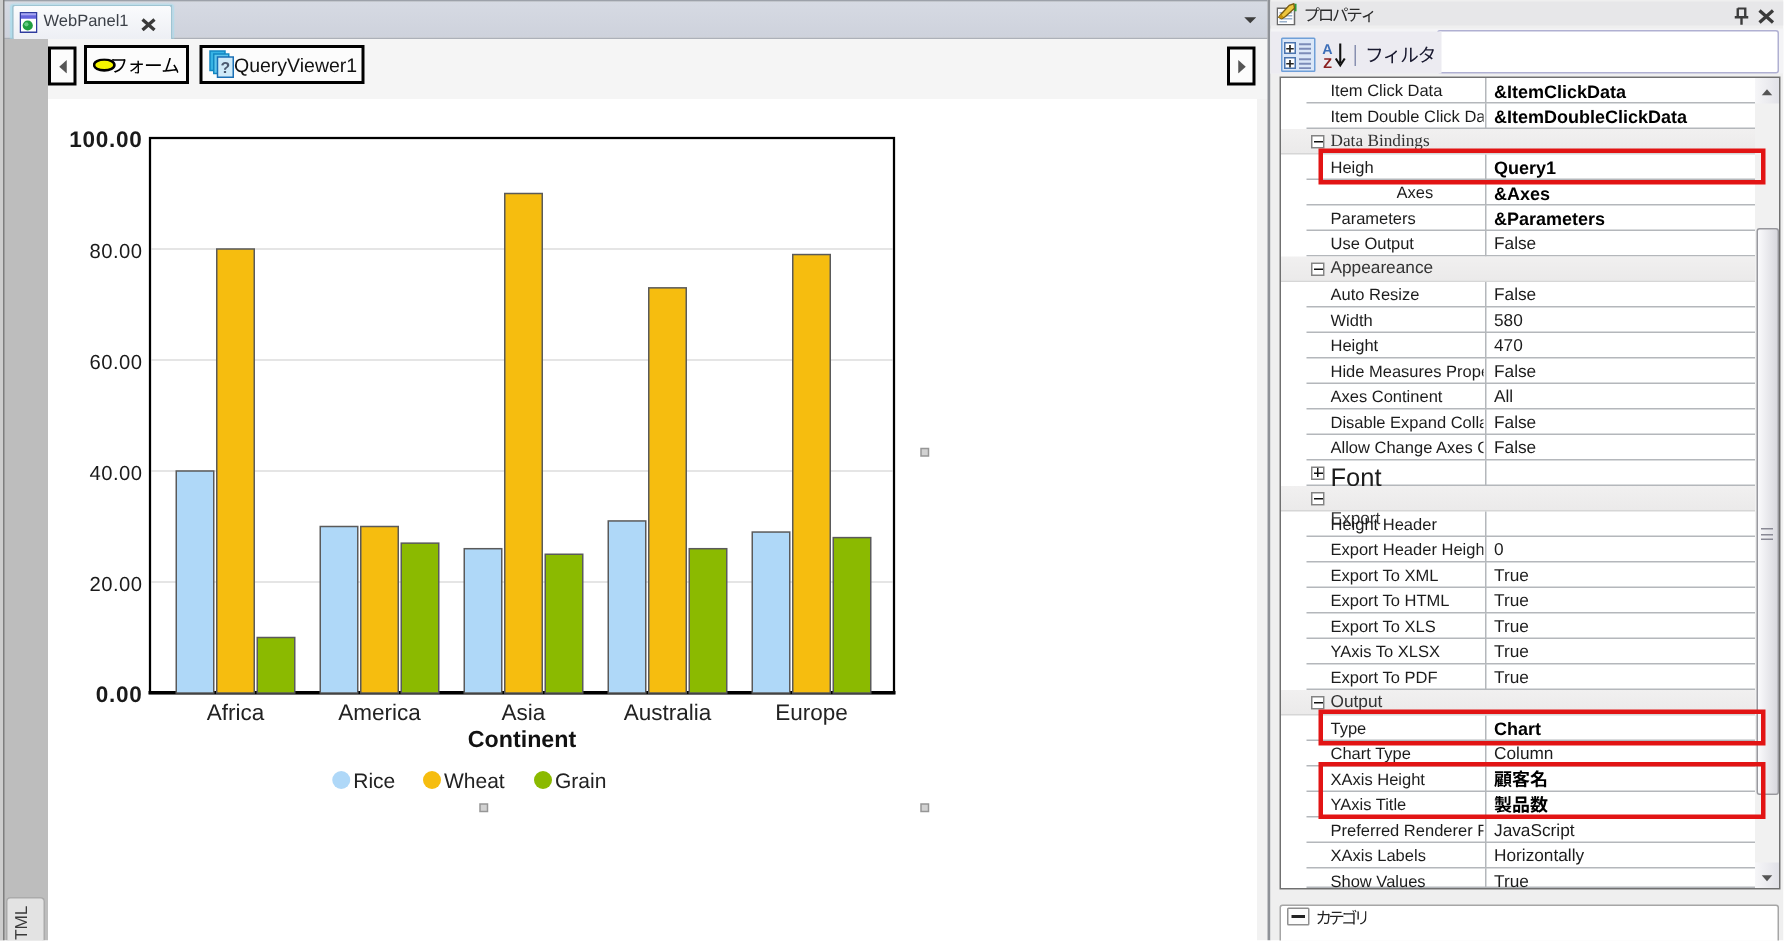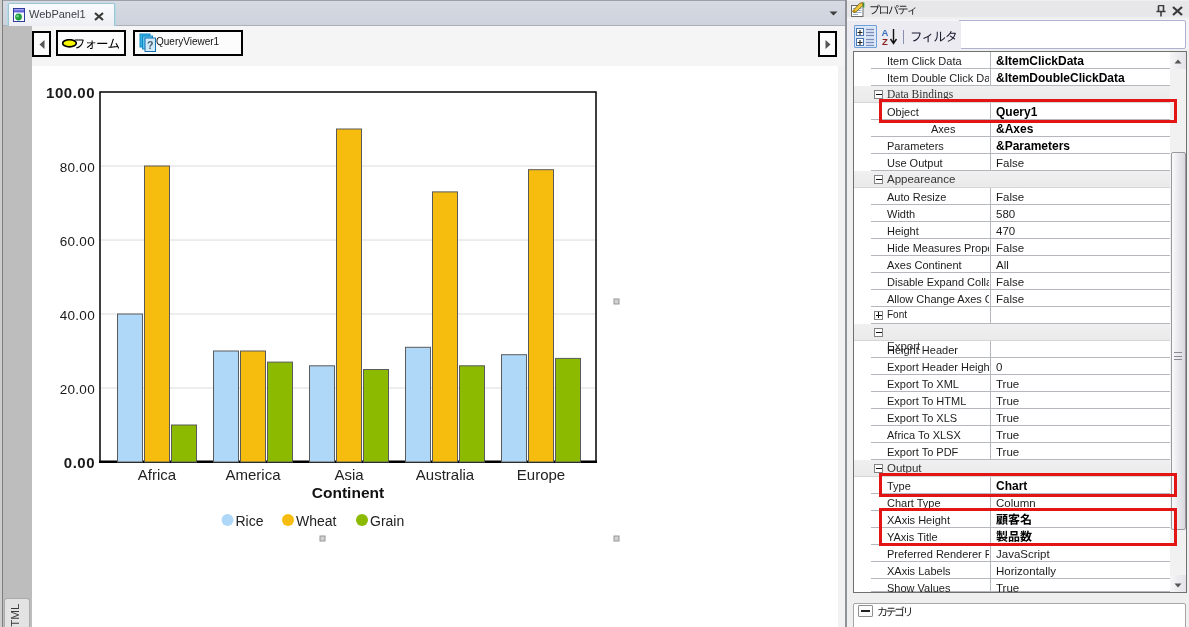--- a/index.html
+++ b/index.html
@@ -51,21 +51,21 @@
       </g>
     </svg>
   </div>
 <div class="ab" style="left:133px;top:30px;width:110px;height:26px;background:#fcfcfc;border:2px solid #000;box-sizing:border-box;"></div>
 <svg class="ab" style="left:139px;top:33px" width="18" height="19">
 <rect x="1" y="1" width="10" height="13" fill="#36b3e4" stroke="#1287c2"></rect>
 <rect x="3.5" y="3" width="10" height="13" fill="#5fc6ec" stroke="#1287c2"></rect>
 <rect x="6" y="5" width="10.5" height="13.5" fill="#cfeaf8" stroke="#1a6fb5"></rect>
 <text x="11.2" y="15.5" font-size="10.5" font-weight="bold" fill="#4a5a70" text-anchor="middle" font-family="Liberation Sans">?</text>
 </svg>
-<div class="ab" style="left:156px;top:36px;font-size:10px;color:#111;">QueryViewer1</div>
+<div class="ab" style="left:156px;top:36px;font-size:13px;color:#111;">QueryViewer1</div>
 <div class="ab" style="left:818px;top:31px;width:19px;height:26px;background:#fcfcfc;border:2px solid #000;box-sizing:border-box;"></div>
 <svg class="ab" style="left:825px;top:40px" width="6" height="9">
 <path d="M0.5 0 L0.5 9 L5.5 4.5 Z" fill="#555"></path>
   </svg>
 <svg class="ab" style="left:0;top:0" width="845" height="627" font-family="Liberation Sans">
 <line x1="101" y1="388.0" x2="595" y2="388.0" stroke="#dcdcdc" stroke-width="1"></line>
     <line x1="101" y1="314.0" x2="595" y2="314.0" stroke="#dcdcdc" stroke-width="1"></line>
     <line x1="101" y1="240.0" x2="595" y2="240.0" stroke="#dcdcdc" stroke-width="1"></line>
     <line x1="101" y1="166.0" x2="595" y2="166.0" stroke="#dcdcdc" stroke-width="1"></line>
 <rect x="100" y="92" width="496" height="370" fill="none" stroke="#000" stroke-width="1.5"></rect>
@@ -179,21 +179,21 @@
 <div class="ab" style="left:871px;top:69px;width:299px;height:17px;border-bottom:1px solid #b4b7bb;box-sizing:border-box;"></div>
 <div class="ab" style="left:990px;top:69px;width:1px;height:17px;background:#b4b7bb;"></div>
 <div class="ab" style="left:887px;top:72px;width:102px;font-size:11px;color:#1c1c1c;white-space:nowrap;overflow:hidden;">Item Double Click Dat</div>
 <div class="ab" style="left:996px;top:70.5px;font-size:12px;font-weight:bold;color:#000;white-space:nowrap;">&amp;ItemDoubleClickData</div>
 <div class="ab" style="left:854px;top:86px;width:316px;height:17px;background:linear-gradient(#f1f0f0,#ebeaea);border-bottom:1px solid #d6d6d6;box-sizing:border-box;"></div>
 <div class="ab" style="left:874px;top:90px;width:9px;height:9px;background:#fff;border:1px solid #838383;box-sizing:border-box;"></div>
 <div class="ab" style="left:875.5px;top:94px;width:6px;height:1px;background:#111;"></div>
 <div class="ab" style="left:887px;top:88px;font-size:11.5px;color:#333;white-space:nowrap;font-family:Liberation Serif, serif;">Data Bindings</div>
 <div class="ab" style="left:871px;top:103px;width:299px;height:17px;border-bottom:1px solid #b4b7bb;box-sizing:border-box;"></div>
 <div class="ab" style="left:990px;top:103px;width:1px;height:17px;background:#b4b7bb;"></div>
-<div class="ab" style="left:887px;top:106px;width:102px;font-size:11px;color:#1c1c1c;white-space:nowrap;overflow:hidden;">Object</div>
+<div class="ab" style="left:887px;top:106px;width:102px;font-size:11px;color:#1c1c1c;white-space:nowrap;overflow:hidden;">Heigh</div>
 <div class="ab" style="left:996px;top:104.5px;font-size:12px;font-weight:bold;color:#000;white-space:nowrap;">Query1</div>
 <div class="ab" style="left:871px;top:120px;width:299px;height:17px;border-bottom:1px solid #b4b7bb;box-sizing:border-box;"></div>
 <div class="ab" style="left:990px;top:120px;width:1px;height:17px;background:#b4b7bb;"></div>
 <div class="ab" style="left:931px;top:123px;width:102px;font-size:11px;color:#1c1c1c;white-space:nowrap;overflow:hidden;">Axes</div>
 <div class="ab" style="left:996px;top:121.5px;font-size:12px;font-weight:bold;color:#000;white-space:nowrap;">&amp;Axes</div>
 <div class="ab" style="left:871px;top:137px;width:299px;height:17px;border-bottom:1px solid #b4b7bb;box-sizing:border-box;"></div>
 <div class="ab" style="left:990px;top:137px;width:1px;height:17px;background:#b4b7bb;"></div>
 <div class="ab" style="left:887px;top:140px;width:102px;font-size:11px;color:#1c1c1c;white-space:nowrap;overflow:hidden;">Parameters</div>
 <div class="ab" style="left:996px;top:138.5px;font-size:12px;font-weight:bold;color:#000;white-space:nowrap;">&amp;Parameters</div>
 <div class="ab" style="left:871px;top:154px;width:299px;height:17px;border-bottom:1px solid #b4b7bb;box-sizing:border-box;"></div>
@@ -230,21 +230,21 @@
 <div class="ab" style="left:996px;top:275.5px;font-size:11.5px;color:#1c1c1c;white-space:nowrap;">False</div>
 <div class="ab" style="left:871px;top:290px;width:299px;height:17px;border-bottom:1px solid #b4b7bb;box-sizing:border-box;"></div>
 <div class="ab" style="left:990px;top:290px;width:1px;height:17px;background:#b4b7bb;"></div>
 <div class="ab" style="left:887px;top:293px;width:102px;font-size:11px;color:#1c1c1c;white-space:nowrap;overflow:hidden;">Allow Change Axes C</div>
 <div class="ab" style="left:996px;top:292.5px;font-size:11.5px;color:#1c1c1c;white-space:nowrap;">False</div>
 <div class="ab" style="left:871px;top:307px;width:299px;height:17px;border-bottom:1px solid #b4b7bb;box-sizing:border-box;"></div>
 <div class="ab" style="left:990px;top:307px;width:1px;height:17px;background:#b4b7bb;"></div>
 <div class="ab" style="left:874px;top:311px;width:9px;height:9px;background:#fff;border:1px solid #838383;box-sizing:border-box;"></div>
 <div class="ab" style="left:875.5px;top:315px;width:6px;height:1px;background:#111;"></div>
 <div class="ab" style="left:878px;top:312px;width:1px;height:6px;background:#111;"></div>
-<div class="ab" style="left:887px;top:309px;font-size:10px;color:#1c1c1c;white-space:nowrap;">Font</div>
+<div class="ab" style="left:887px;top:309px;font-size:17px;color:#1c1c1c;white-space:nowrap;">Font</div>
 <div class="ab" style="left:854px;top:324px;width:316px;height:17px;background:linear-gradient(#f1f0f0,#ebeaea);border-bottom:1px solid #d6d6d6;box-sizing:border-box;"></div>
 <div class="ab" style="left:874px;top:328px;width:9px;height:9px;background:#fff;border:1px solid #838383;box-sizing:border-box;"></div>
 <div class="ab" style="left:875.5px;top:332px;width:6px;height:1px;background:#111;"></div>
 <div class="ab" style="left:887px;top:340px;font-size:11.5px;color:#333;white-space:nowrap;">Export</div>
 <div class="ab" style="left:871px;top:341px;width:299px;height:17px;border-bottom:1px solid #b4b7bb;box-sizing:border-box;"></div>
 <div class="ab" style="left:990px;top:341px;width:1px;height:17px;background:#b4b7bb;"></div>
 <div class="ab" style="left:887px;top:344px;width:102px;font-size:11px;color:#1c1c1c;white-space:nowrap;overflow:hidden;">Height Header</div>
 <div class="ab" style="left:871px;top:358px;width:299px;height:17px;border-bottom:1px solid #b4b7bb;box-sizing:border-box;"></div>
 <div class="ab" style="left:990px;top:358px;width:1px;height:17px;background:#b4b7bb;"></div>
 <div class="ab" style="left:887px;top:361px;width:102px;font-size:11px;color:#1c1c1c;white-space:nowrap;overflow:hidden;">Export Header Heigh</div>
@@ -256,21 +256,21 @@
 <div class="ab" style="left:871px;top:392px;width:299px;height:17px;border-bottom:1px solid #b4b7bb;box-sizing:border-box;"></div>
 <div class="ab" style="left:990px;top:392px;width:1px;height:17px;background:#b4b7bb;"></div>
 <div class="ab" style="left:887px;top:395px;width:90px;font-size:11px;color:#1c1c1c;white-space:nowrap;overflow:hidden;">Export To HTML</div>
 <div class="ab" style="left:996px;top:394.5px;font-size:11.5px;color:#1c1c1c;white-space:nowrap;">True</div>
 <div class="ab" style="left:871px;top:409px;width:299px;height:17px;border-bottom:1px solid #b4b7bb;box-sizing:border-box;"></div>
 <div class="ab" style="left:990px;top:409px;width:1px;height:17px;background:#b4b7bb;"></div>
 <div class="ab" style="left:887px;top:412px;width:102px;font-size:11px;color:#1c1c1c;white-space:nowrap;overflow:hidden;">Export To XLS</div>
 <div class="ab" style="left:996px;top:411.5px;font-size:11.5px;color:#1c1c1c;white-space:nowrap;">True</div>
 <div class="ab" style="left:871px;top:426px;width:299px;height:17px;border-bottom:1px solid #b4b7bb;box-sizing:border-box;"></div>
 <div class="ab" style="left:990px;top:426px;width:1px;height:17px;background:#b4b7bb;"></div>
-<div class="ab" style="left:887px;top:429px;width:102px;font-size:11px;color:#1c1c1c;white-space:nowrap;overflow:hidden;">Africa To XLSX</div>
+<div class="ab" style="left:887px;top:429px;width:102px;font-size:11px;color:#1c1c1c;white-space:nowrap;overflow:hidden;">YAxis To XLSX</div>
 <div class="ab" style="left:996px;top:428.5px;font-size:11.5px;color:#1c1c1c;white-space:nowrap;">True</div>
 <div class="ab" style="left:871px;top:443px;width:299px;height:17px;border-bottom:1px solid #b4b7bb;box-sizing:border-box;"></div>
 <div class="ab" style="left:990px;top:443px;width:1px;height:17px;background:#b4b7bb;"></div>
 <div class="ab" style="left:887px;top:446px;width:102px;font-size:11px;color:#1c1c1c;white-space:nowrap;overflow:hidden;">Export To PDF</div>
 <div class="ab" style="left:996px;top:445.5px;font-size:11.5px;color:#1c1c1c;white-space:nowrap;">True</div>
 <div class="ab" style="left:854px;top:460px;width:316px;height:17px;background:linear-gradient(#f1f0f0,#ebeaea);border-bottom:1px solid #d6d6d6;box-sizing:border-box;"></div>
 <div class="ab" style="left:874px;top:464px;width:9px;height:9px;background:#fff;border:1px solid #838383;box-sizing:border-box;"></div>
 <div class="ab" style="left:875.5px;top:468px;width:6px;height:1px;background:#111;"></div>
 <div class="ab" style="left:887px;top:462px;font-size:11.5px;color:#333;white-space:nowrap;">Output</div>
 <div class="ab" style="left:871px;top:477px;width:299px;height:17px;border-bottom:1px solid #b4b7bb;box-sizing:border-box;"></div>

